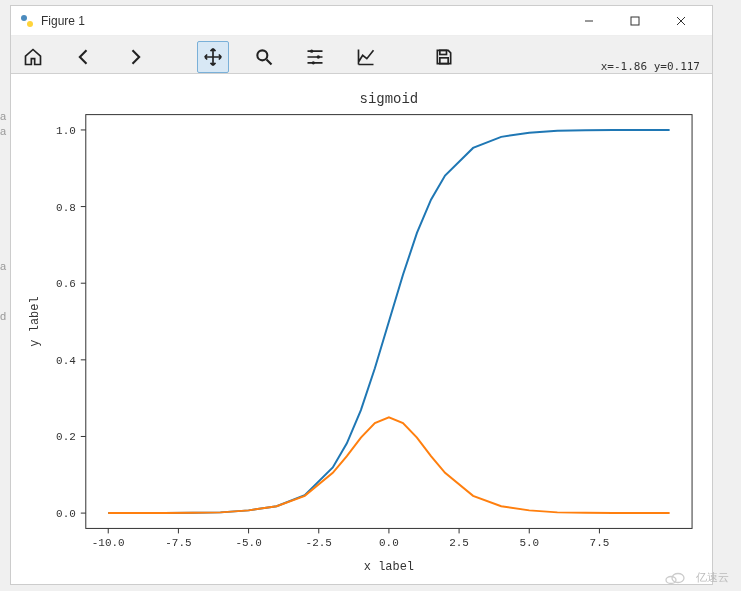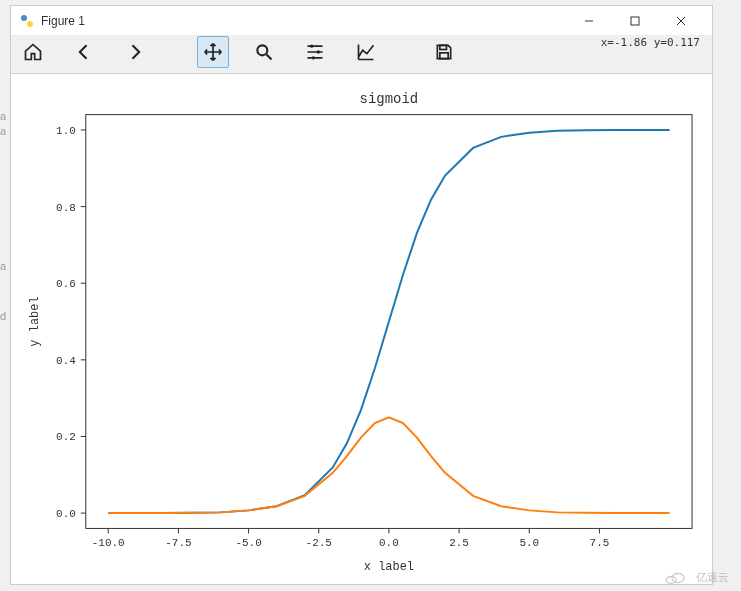--- a/index.html
+++ b/index.html
@@ -50,21 +50,21 @@
       display: flex;
       align-items: center;
       justify-content: center;
       cursor: pointer;
     }
     .toolbar {
       height: 38px;
       background: #f0f0f0;
       border-bottom: 1px solid #d0d0d0;
       display: flex;
-      align-items: flex-start;
+      align-items: flex-end;
       padding: 0 6px;
       gap: 19px;
     }
     .tool-btn {
       width: 32px;
       height: 32px;
       display: flex;
       align-items: center;
       justify-content: center;
       cursor: pointer;

